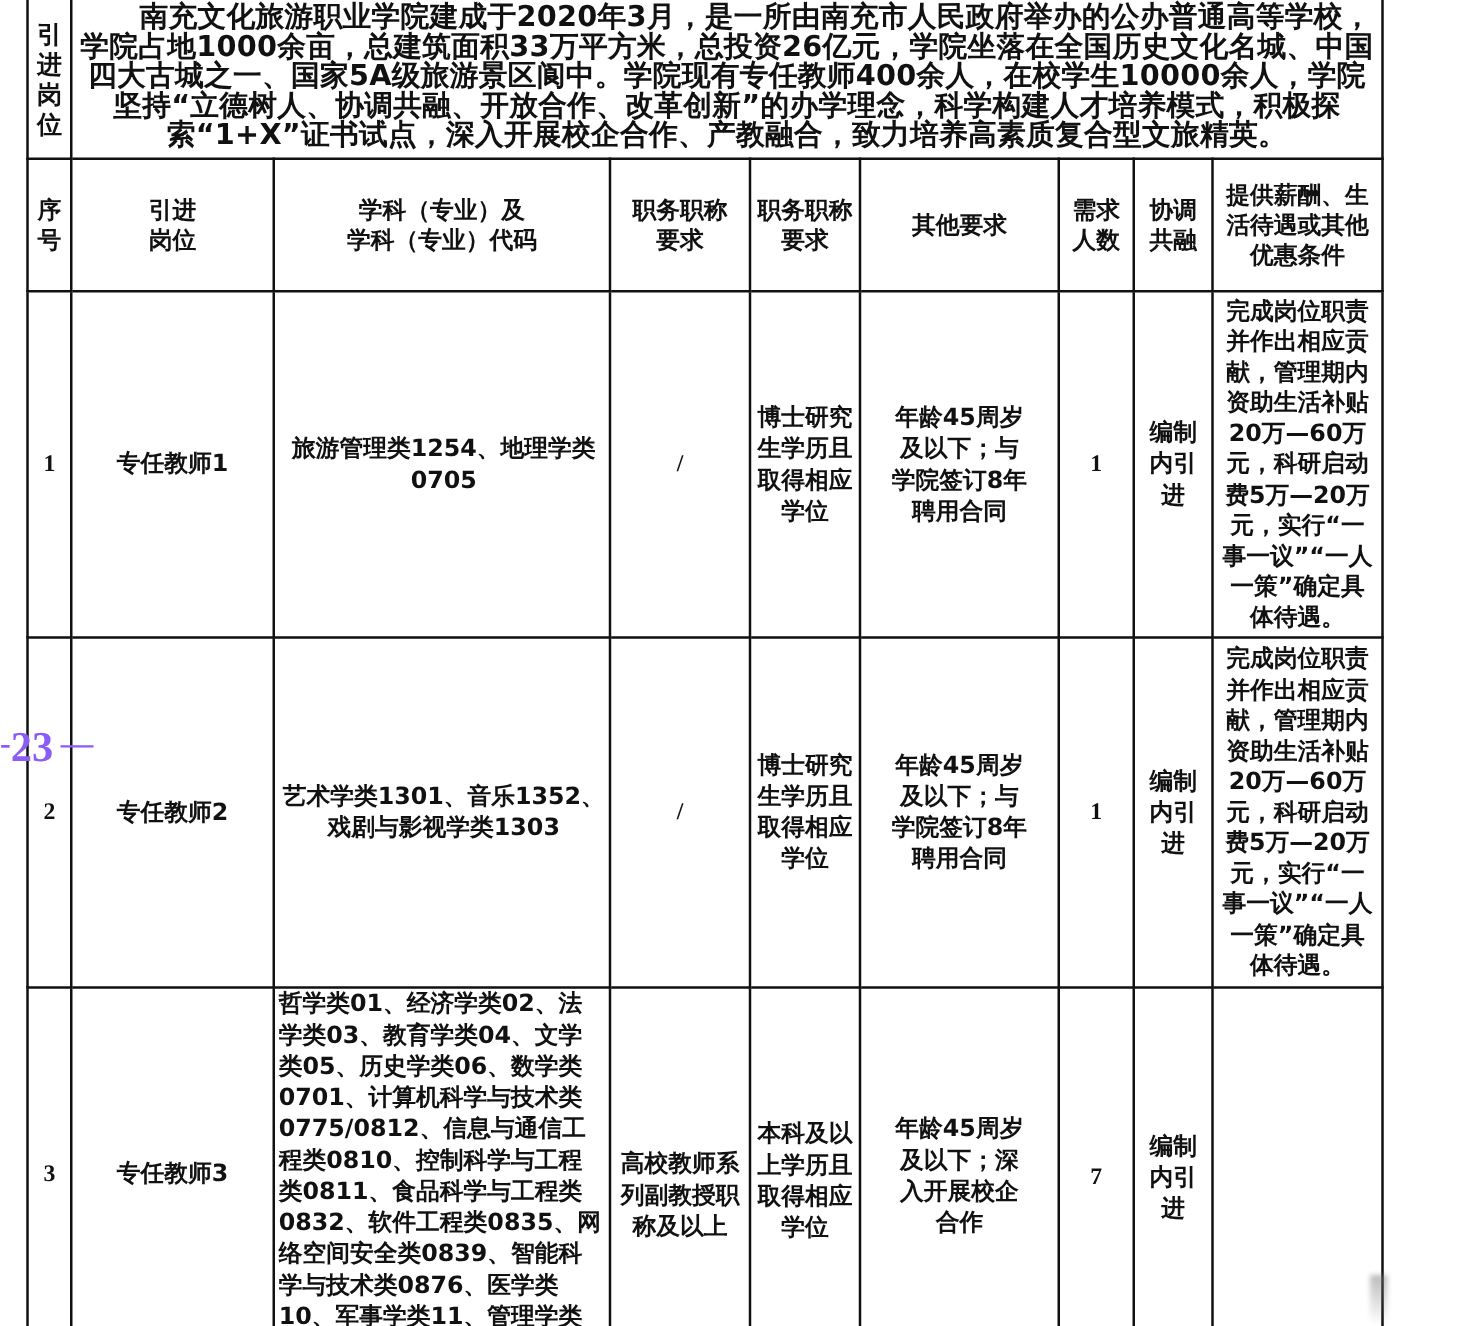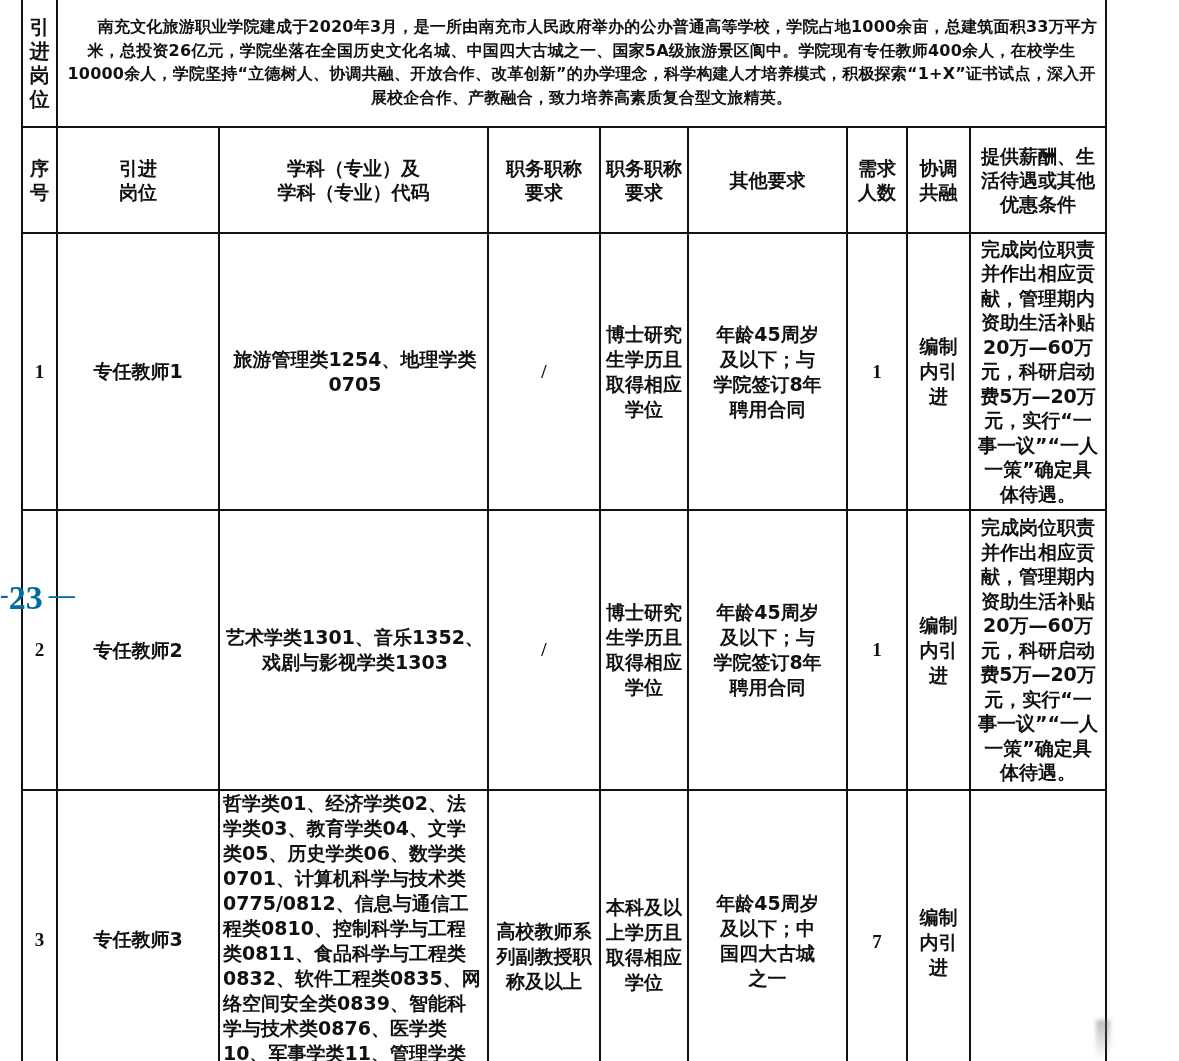--- a/index.html
+++ b/index.html
@@ -14,34 +14,34 @@
     }
     .tbl td {
       border: 2px solid #111111; padding: 0; vertical-align: middle;
       text-align: center; font-weight: bold; overflow: hidden;
     }
     .intro-label {
       font-size: 20px; line-height: 24px; width: 22px; margin: 0 auto;
       word-break: break-all;
     }
     .intro-text {
-      text-align: right; font-size: 16px; line-height: 23.5px;
+      text-align: right; font-size: 23px; line-height: 23.5px;
       padding: 0 4px 2px 4px !important; letter-spacing: 0.2px;
       text-indent: 2em;
     }
     .hdr { font-size: 19px; line-height: 24px; }
     .cell-text { font-size: 19px; line-height: 25px; }
     .left { text-align: left; padding-left: 3px !important; }
     .num { font-family: "Liberation Serif", "DejaVu Serif", serif; font-size: 19px; }
     .perk { font-size: 19px; line-height: 24.5px; padding: 0 4px !important; }
     .subjects { font-size: 19px; line-height: 25px; text-align: left !important; padding: 0 3px !important; vertical-align: top !important; }
     .page-num {
       position: absolute; left: 0px; top: 575px;
       font-family: "Liberation Serif", "DejaVu Serif", serif; font-weight: bold;
-      font-size: 34px; line-height: 40px; color: #0369a1; white-space: nowrap;
+      font-size: 34px; line-height: 40px; color: #8b5cf6; white-space: nowrap;
       background: transparent;
     }
     .page-num .dash-l { font-size: 26px; vertical-align: 6px; }
     .page-num .dash-r { font-size: 26px; vertical-align: 6px; margin-left: 6px; }
     .smudge {
       position: absolute; left: 1096px; top: 1020px; width: 14px; height: 40px;
       background: linear-gradient(to bottom, rgba(120,120,120,0.5), rgba(255,255,255,0));
       filter: blur(2px);
     }
   </style>
@@ -136,21 +136,21 @@
     <td class="num" style="vertical-align:top;padding-top:138px">3</td>
     <td class="cell-text" style="vertical-align:top;padding-top:136px">专任教师3</td>
     <td class="subjects">哲学类01、经济学类02、法学类03、教育学类04、文学类05、历史学类06、数学类0701、计算机科学与技术类0775/0812、信息与通信工程类0810、控制科学与工程类0811、食品科学与工程类0832、软件工程类0835、网络空间安全类0839、智能科学与技术类0876、医学类10、军事学类11、管理学类</td>
     <td class="cell-text" style="vertical-align:top;padding-top:112px">
           <div style="width:104px;margin:16px auto">高校教师系列副教授职称及以上</div>
         </td>
     <td class="cell-text" style="vertical-align:top;padding-top:100px">
           <div style="width:84px;margin:4px auto">本科及以上学历且取得相应学位</div>
         </td>
     <td class="cell-text" style="vertical-align:top;padding-top:100px">
-          <div style="width:108px;margin:0 auto">年龄45周岁及以下；中国四大古城之一</div>
+          <div style="width:108px;margin:0 auto">年龄45周岁及以下；深入开展校企合作</div>
         </td>
     <td class="num" style="vertical-align:top;padding-top:140px">7</td>
     <td class="cell-text" style="vertical-align:top;padding-top:114px">
           <div style="width:40px;margin:0 auto">编制内引进</div>
         </td>
     <td class="perk"></td>
   </tr>
 </tbody>
   </table>
 

